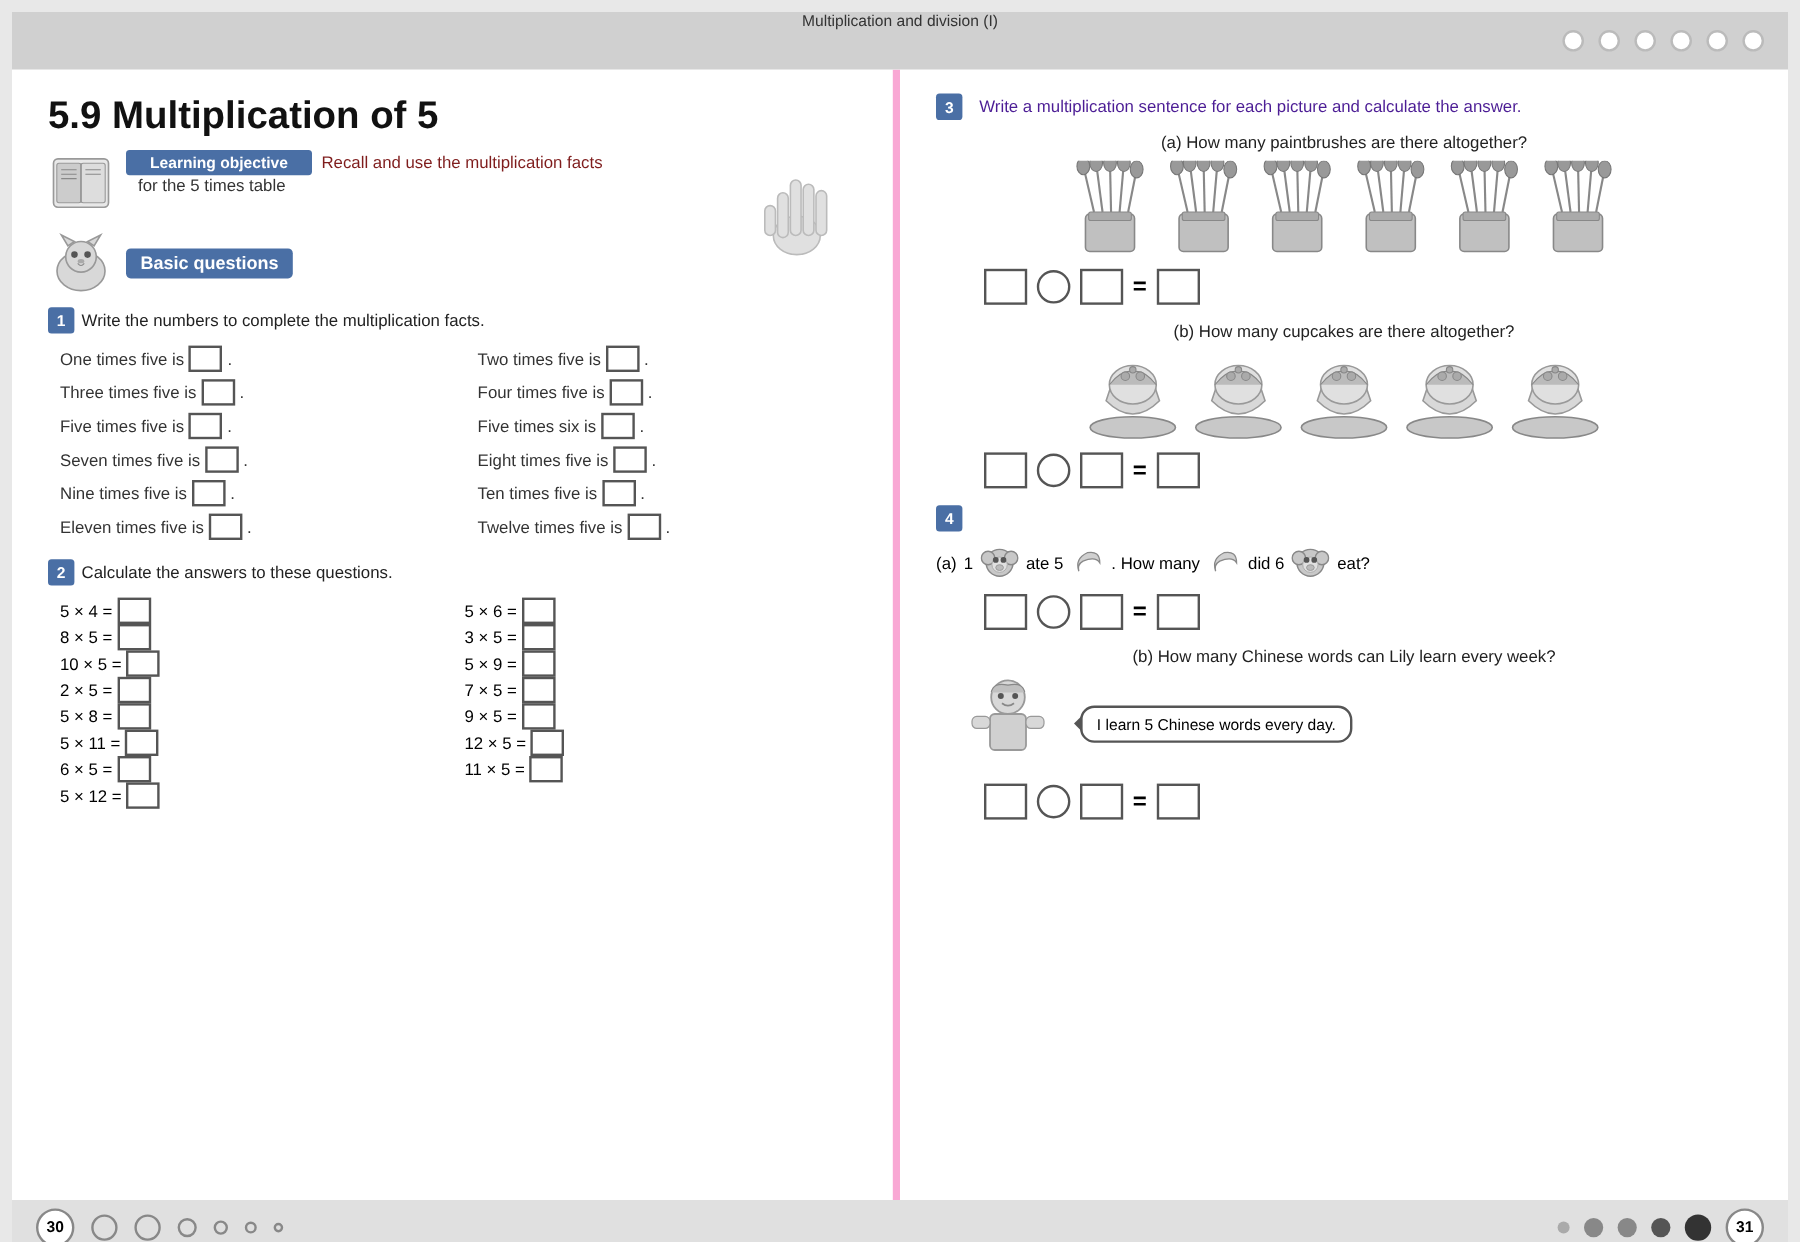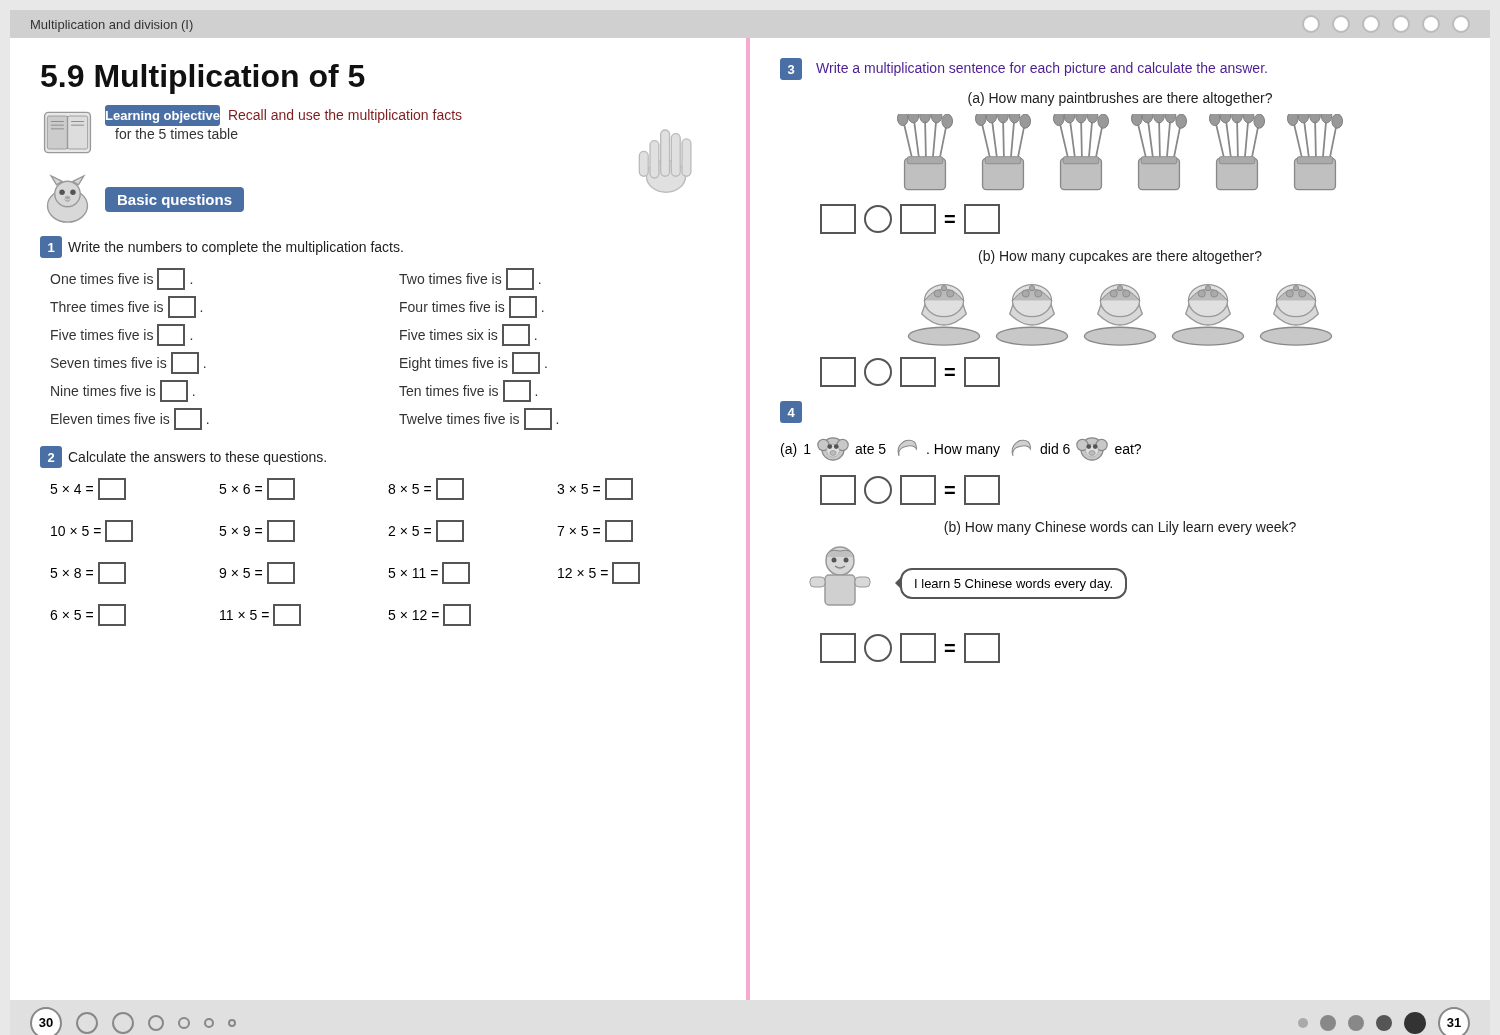--- a/index.html
+++ b/index.html
@@ -16,26 +16,27 @@
       width: 1500px;
       height: 1035px;
       background: white;
       display: flex;
       flex-direction: column;
       position: relative;
       overflow: hidden;
     }
     .top-bar {
       background: #d0d0d0;
-      height: 28px;
+      height: 48px;
       display: flex;
       align-items: center;
       padding: 0 20px;
       font-size: 13px;
       color: #333;
+      flex-direction: column;
     }
     .top-bar-dots {
       margin-left: auto;
       display: flex;
       gap: 12px;
       align-items: center;
     }
     .dot {
       width: 18px;
       height: 18px;
@@ -46,21 +47,21 @@
     .content-area {
       display: flex;
       flex: 1;
       overflow: hidden;
     }
     
     .left-page {
       width: 750px;
       background: white;
       padding: 20px 30px;
-      border-right: 4px solid #f9a8d4;
+      border-right: 6px solid #f9a8d4;
       overflow: hidden;
     }
     .page-title {
       font-size: 32px;
       font-weight: bold;
       margin-bottom: 10px;
       color: #111;
     }
     .learning-obj-box {
       display: flex;
@@ -71,21 +72,21 @@
     .book-icon {
       width: 55px;
       height: 55px;
       flex-shrink: 0;
     }
     .learning-label {
       background: #4a6fa5;
       color: white;
       font-weight: bold;
       font-size: 13px;
-      padding: 3px 0;
+      padding: 3px 20px;
       border-radius: 3px;
       white-space: nowrap;
       margin-right: 8px;
     }
     .learning-text {
       font-size: 14px;
       line-height: 1.4;
       color: #7f1d1d;
     }
     .learning-content {
@@ -158,22 +159,22 @@
       width: 28px;
       height: 22px;
       border: 2px solid #555;
       vertical-align: middle;
     }
     .section2 {
       margin-bottom: 10px;
     }
     .calc-grid {
       display: grid;
-      grid-template-columns: repeat(4, 1fr);
-      gap: 20px 10px;
+      grid-template-columns: repeat(2, 1fr);
+      gap: 0 10px;
       padding-left: 10px;
       margin-top: 8px;
     }
     .calc-item {
       display: flex;
       align-items: center;
       font-size: 14px;
       gap: 4px;
     }
     

